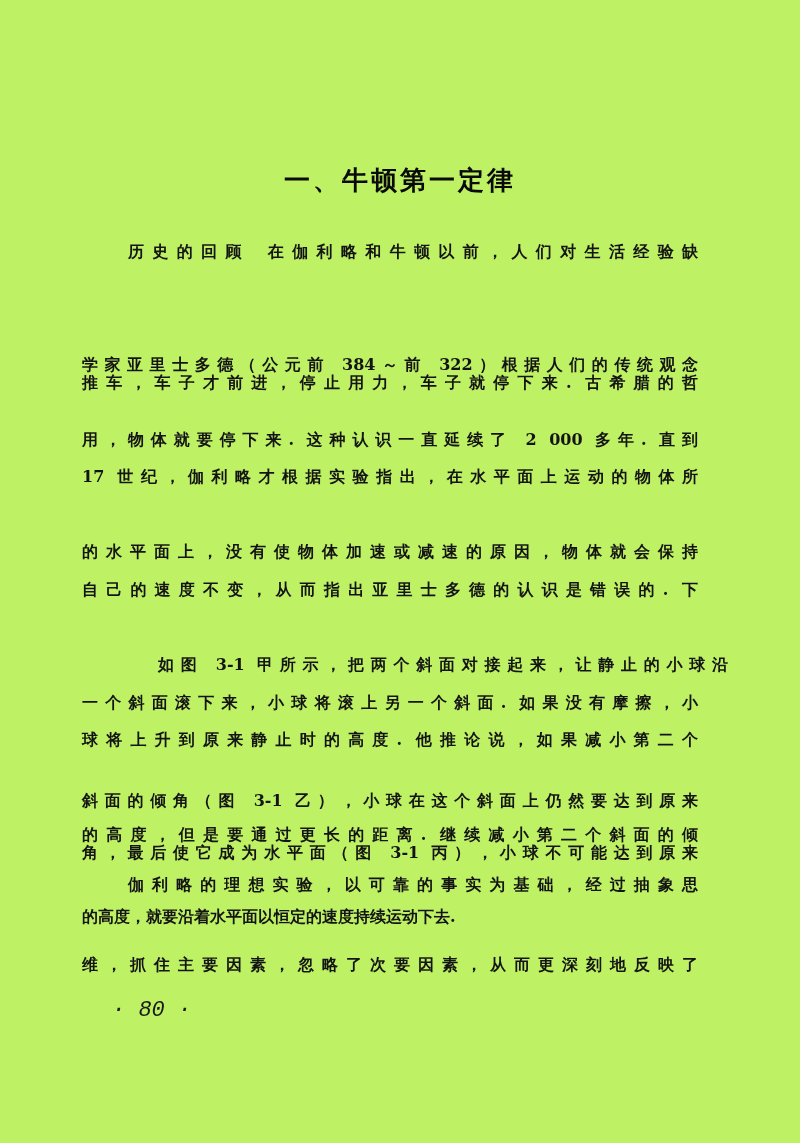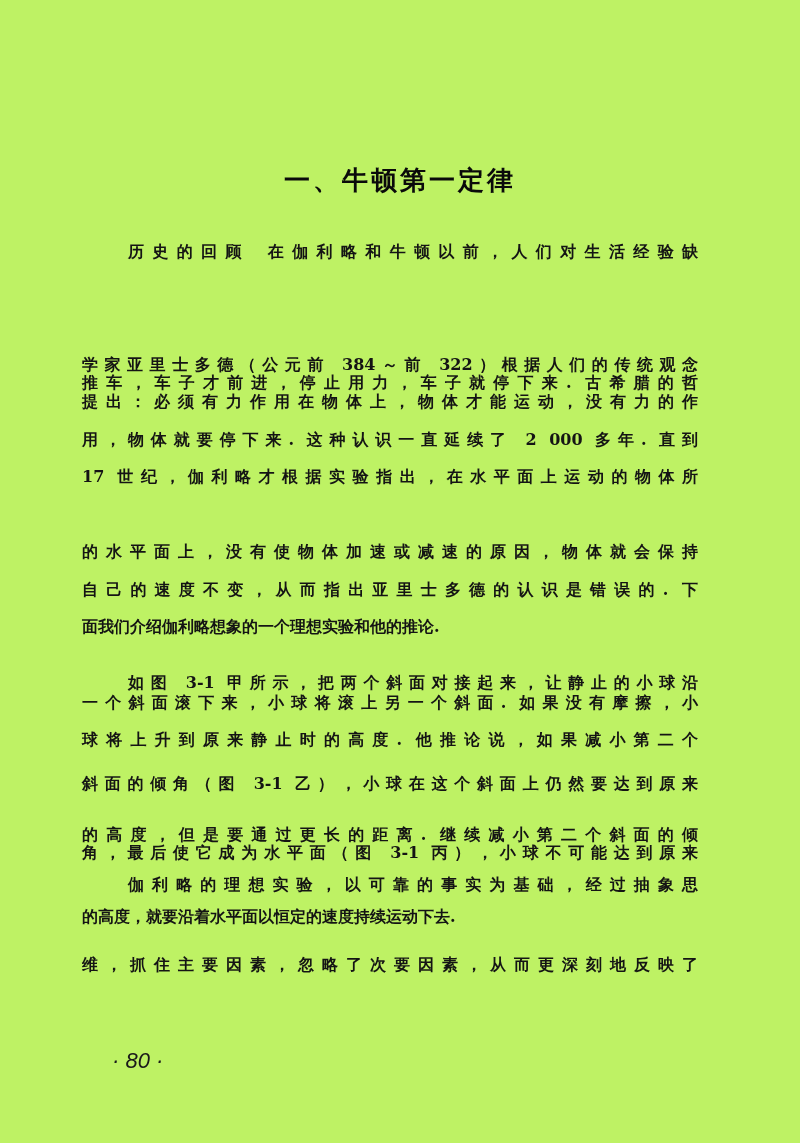--- a/index.html
+++ b/index.html
@@ -55,50 +55,48 @@
       width: 570px;
     }
     .heading-run {
       font-family: "DejaVu Sans", "Liberation Sans", sans-serif;
       font-weight: bold;
       margin-right: 18px;
     }
     .page-number {
       position: absolute;
       left: 112px;
-      top: 1048px;
-      font-family: Liberation Sans, sans-serif;
+      top: 998px;
+      font-family: Liberation Mono, monospace;
       font-style: italic;
       font-size: 22px;
       color: #1a1a1a;
     }
   </style>
 </head>
 <body>
 
 <div class="page">
 
   <div class="title">一、牛顿第一定律</div>
 
   <div class="line indent" style="top:237px;">
     <span class="heading-run">历史的回顾</span><span>在伽利略和牛顿以前，人们对生活经验缺</span>
   </div>
   <div class="line" style="top:320px;margin-top:48px;">推车，车子才前进，停止用力，车子就停下来. 古希腊的哲</div>
   <div class="line" style="top:350px;">学家亚里士多德（公元前 384～前 322）根据人们的传统观念</div>
-  <div class="line" style="top:387px;">提出：必须有力作用在物体上，物体才能运动，没有力的作</div>
   <div class="line" style="top:425px;">用，物体就要停下来. 这种认识一直延续了 2 000 多年. 直到</div>
   <div class="line" style="top:462px;">17 世纪，伽利略才根据实验指出，在水平面上运动的物体所</div>
   <div class="line" style="top:537px;">的水平面上，没有使物体加速或减速的原因，物体就会保持</div>
   <div class="line" style="top:575px;">自己的速度不变，从而指出亚里士多德的认识是错误的. 下</div>
-  <div class="line last" style="top:612px;">面我们介绍伽利略想象的一个理想实验和他的推论.</div>
 
-  <div class="line indent" style="top:668px;">如图 3-1 甲所示，把两个斜面对接起来，让静止的小球沿</div>
+  <div class="line indent" style="top:650px;margin-left:30px;">如图 3-1 甲所示，把两个斜面对接起来，让静止的小球沿</div>
   <div class="line" style="top:725px;">球将上升到原来静止时的高度. 他推论说，如果减小第二个</div>
   <div class="line" style="top:688px;">一个斜面滚下来，小球将滚上另一个斜面. 如果没有摩擦，小</div>
-  <div class="line" style="top:769px;">斜面的倾角（图 3-1 乙），小球在这个斜面上仍然要达到原来</div>
+  <div class="line" style="top:786px;">斜面的倾角（图 3-1 乙），小球在这个斜面上仍然要达到原来</div>
   <div class="line" style="top:820px;">的高度，但是要通过更长的距离. 继续减小第二个斜面的倾</div>
   <div class="line" style="top:838px;">角，最后使它成为水平面（图 3-1 丙），小球不可能达到原来</div>
   <div class="line last" style="top:875px;margin-top:27px;">的高度，就要沿着水平面以恒定的速度持续运动下去.</div>
 
   <div class="line indent" style="top:870px;font-family:Liberation Serif, serif;">伽利略的理想实验，以可靠的事实为基础，经过抽象思</div>
   <div class="line" style="top:950px;">维，抓住主要因素，忽略了次要因素，从而更深刻地反映了</div>
 
   <div class="page-number">· 80 ·</div>
 
 </div>

